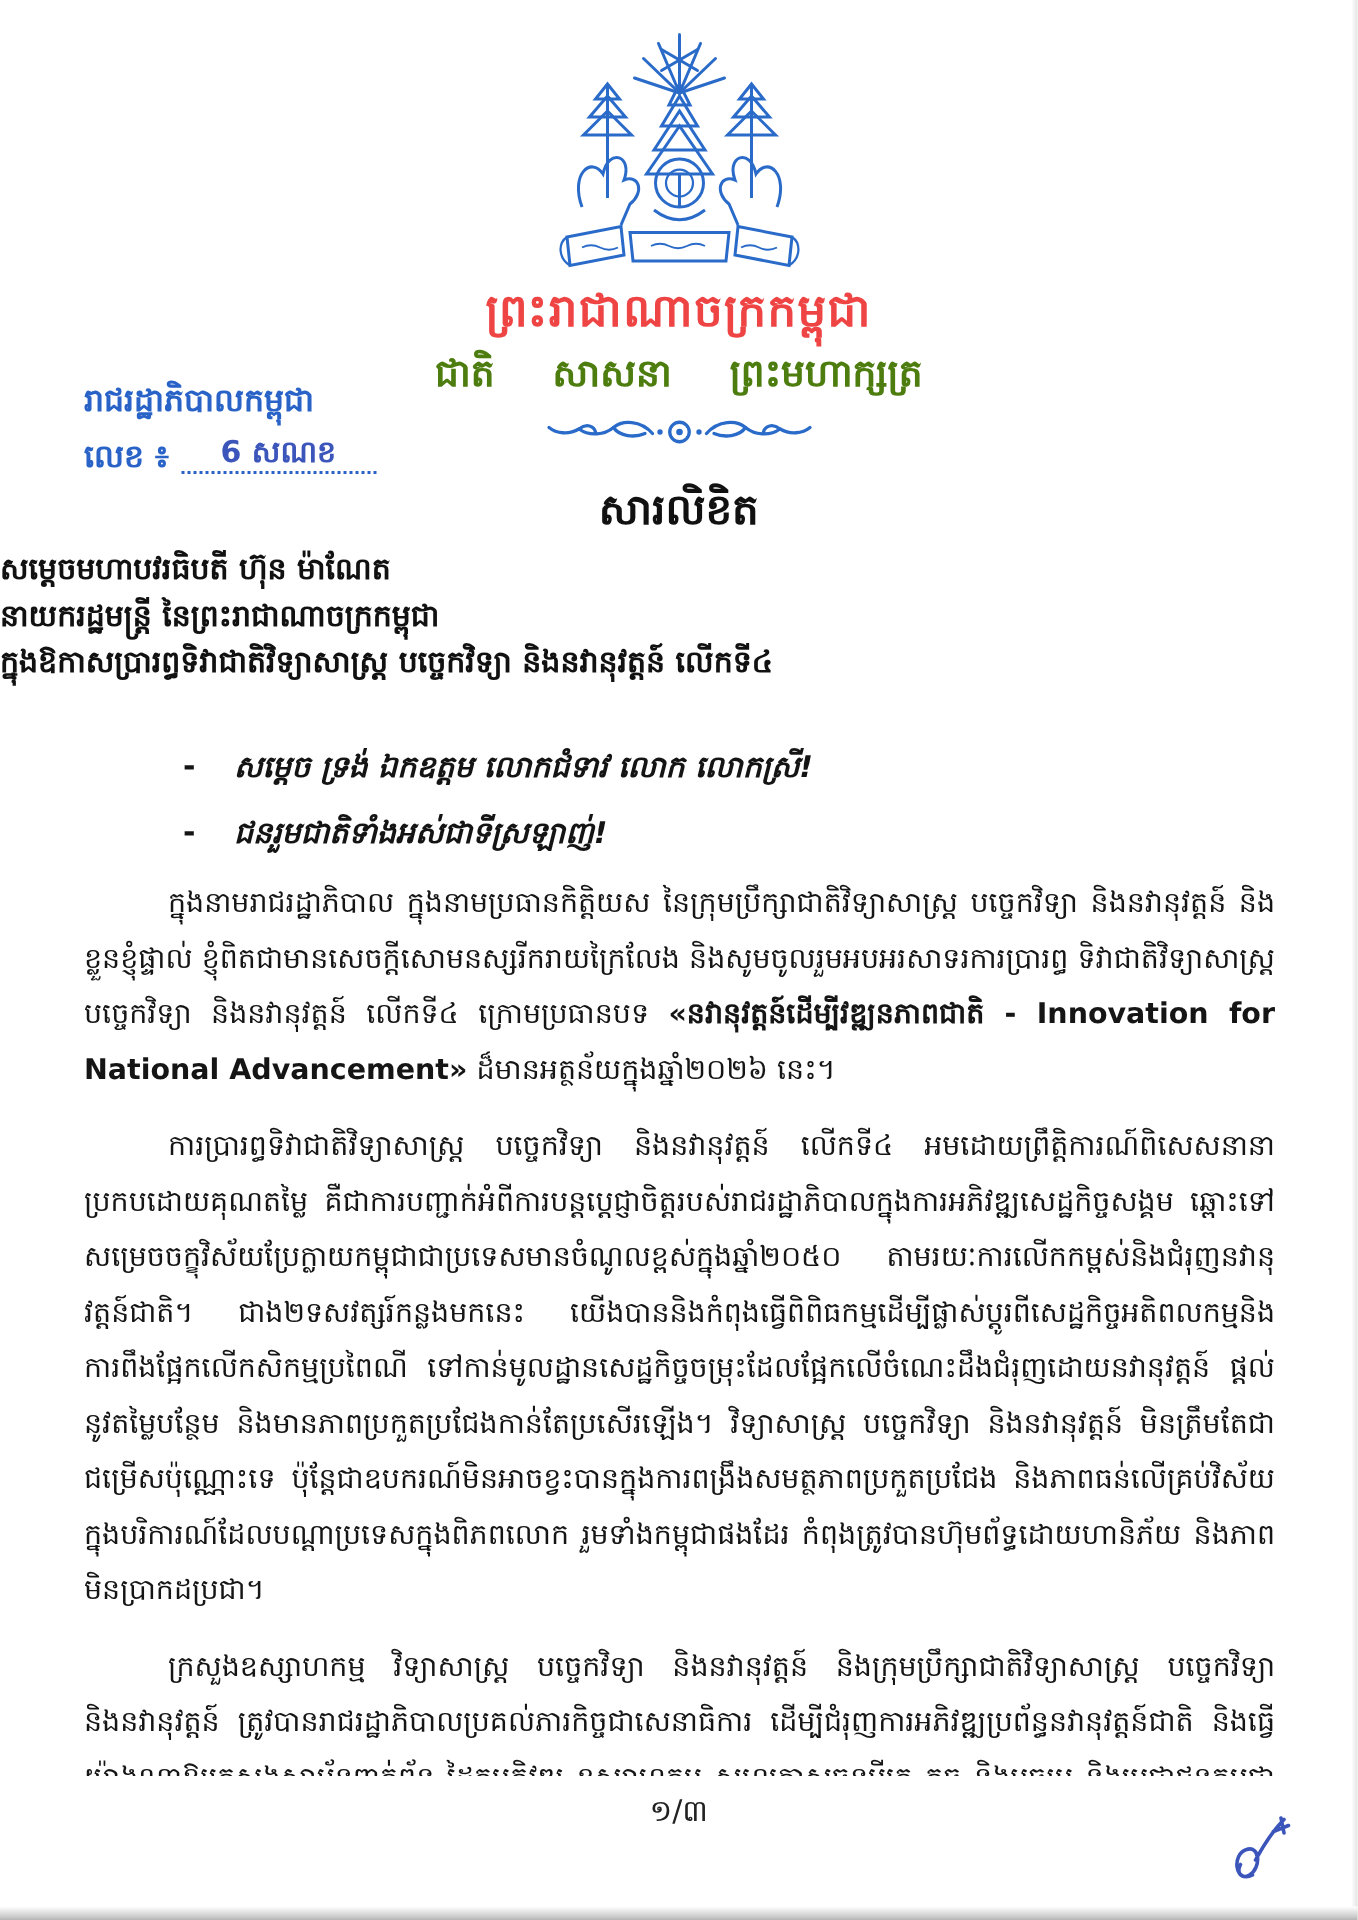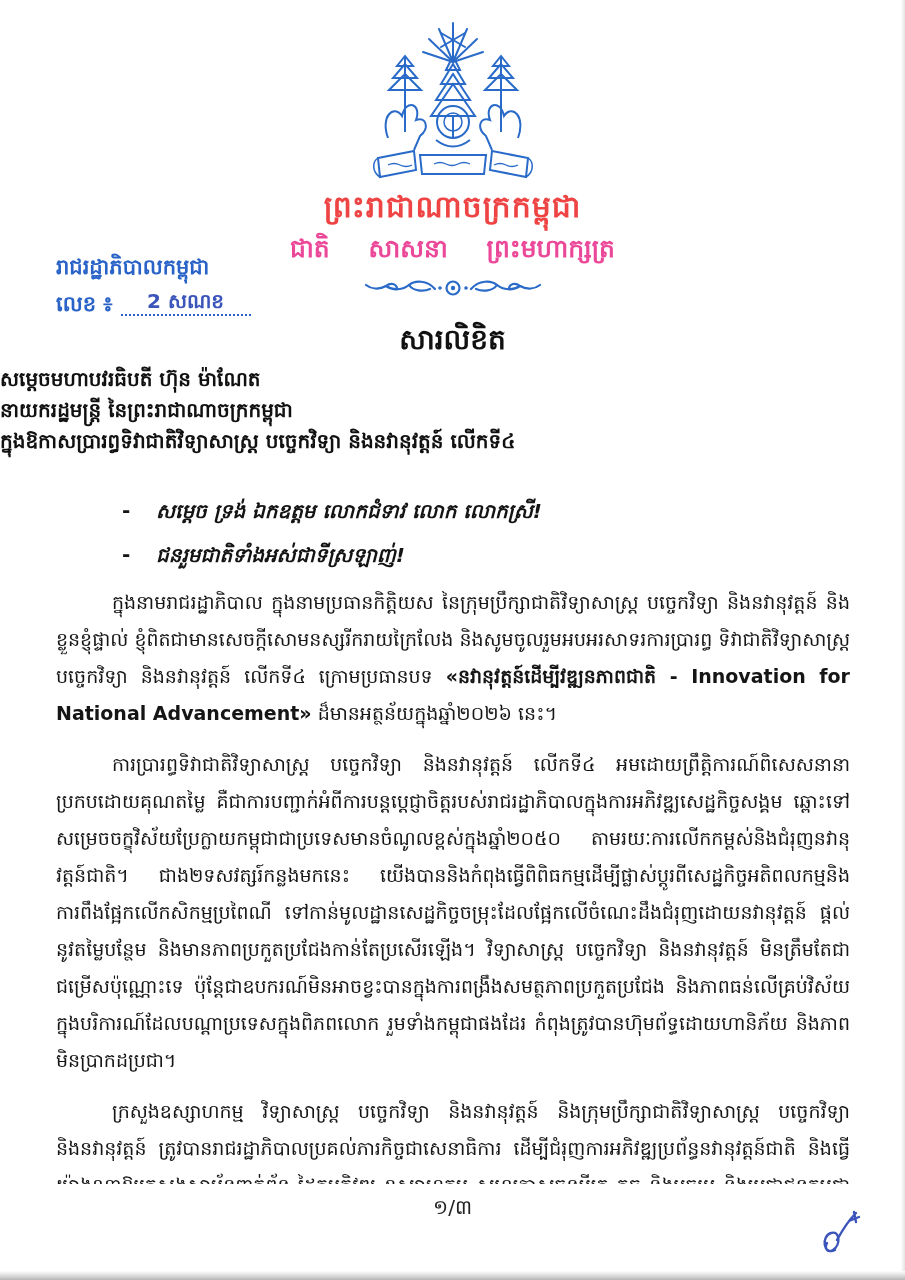--- a/index.html
+++ b/index.html
@@ -25,21 +25,21 @@
     position:absolute; top:20px; left:0; width:100%;
     display:flex; justify-content:center;
   }
   .kingdom-title {
     position:absolute; top:188px; left:0; width:100%;
     text-align:center; color:#ef4444; font-weight:bold;
     font-size:30px; letter-spacing:1px;
   }
   .motto {
     position:absolute; top:233px; left:0; width:100%;
-    text-align:center; color:#ec4899; font-weight:bold;
+    text-align:center; color:#4d7c0f; font-weight:bold;
     font-size:25px; word-spacing:30px;
   }
   .divider-wrap {
     position:absolute; top:276px; left:0; width:100%;
     display:flex; justify-content:center;
   }
 
   
   .ref-block {
     position:absolute; left:56px; top:256px;
@@ -156,21 +156,21 @@
         <path d="M167 10 C174 14 182 13 187 9"></path>
       </g>
     </svg>
   </span>
 </div>
 
 <div class="ref-block">
   <div>រាជរដ្ឋាភិបាលកម្ពុជា</div>
   <div class="ref-no-row">
     <span class="ref-no-label">លេខ ៖</span>
-    <span class="ref-no-value">2 សណខ</span>
+    <span class="ref-no-value">6 សណខ</span>
   </div>
 </div>
 
 <div class="doc-type">សារលិខិត</div>
 
 <div class="from-lines">
   <div>សម្តេចមហាបវរធិបតី ហ៊ុន ម៉ាណែត</div>
   <div>នាយករដ្ឋមន្ត្រី នៃព្រះរាជាណាចក្រកម្ពុជា</div>
   <div>ក្នុងឱកាសប្រារព្ធទិវាជាតិវិទ្យាសាស្ត្រ បច្ចេកវិទ្យា និងនវានុវត្តន៍ លើកទី៤</div>
 </div>

